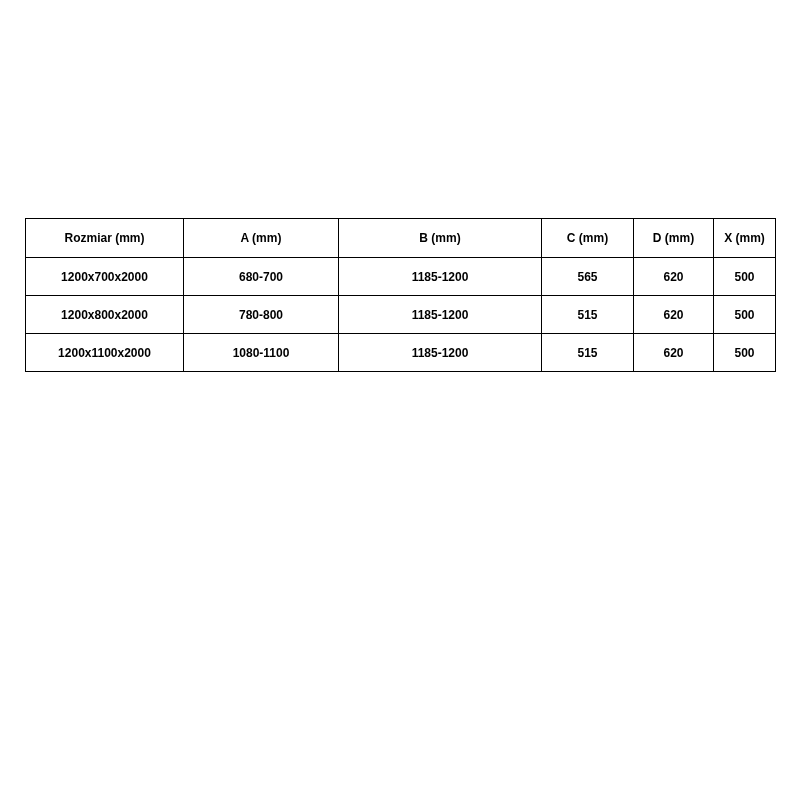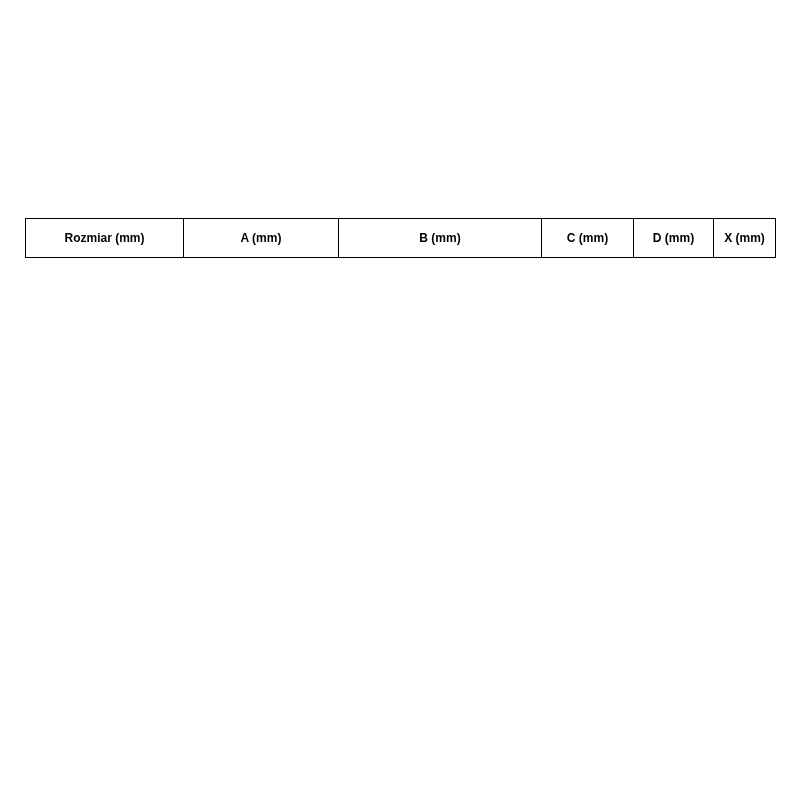--- a/index.html
+++ b/index.html
@@ -79,16 +79,40 @@
         <tr>
           <th class="h0">Rozmiar (mm)</th>
           <th>A (mm)</th>
           <th>B (mm)</th>
           <th>C (mm)</th>
           <th>D (mm)</th>
           <th>X (mm)</th>
         </tr>
       </thead>
       <tbody>
+        <tr>
+          <td>1200x700x2000</td>
+          <td>680-700</td>
+          <td>1185-1200</td>
+          <td>565</td>
+          <td>620</td>
+          <td>500</td>
+        </tr>
+        <tr>
+          <td>1200x800x2000</td>
+          <td>780-800</td>
+          <td>1185-1200</td>
+          <td>515</td>
+          <td>620</td>
+          <td>500</td>
+        </tr>
+        <tr>
+          <td>1200x1100x2000</td>
+          <td>1080-1100</td>
+          <td>1185-1200</td>
+          <td>515</td>
+          <td>620</td>
+          <td>500</td>
+        </tr>
       </tbody>
     </table>
   </div>
 </div>
 
 </body></html>

